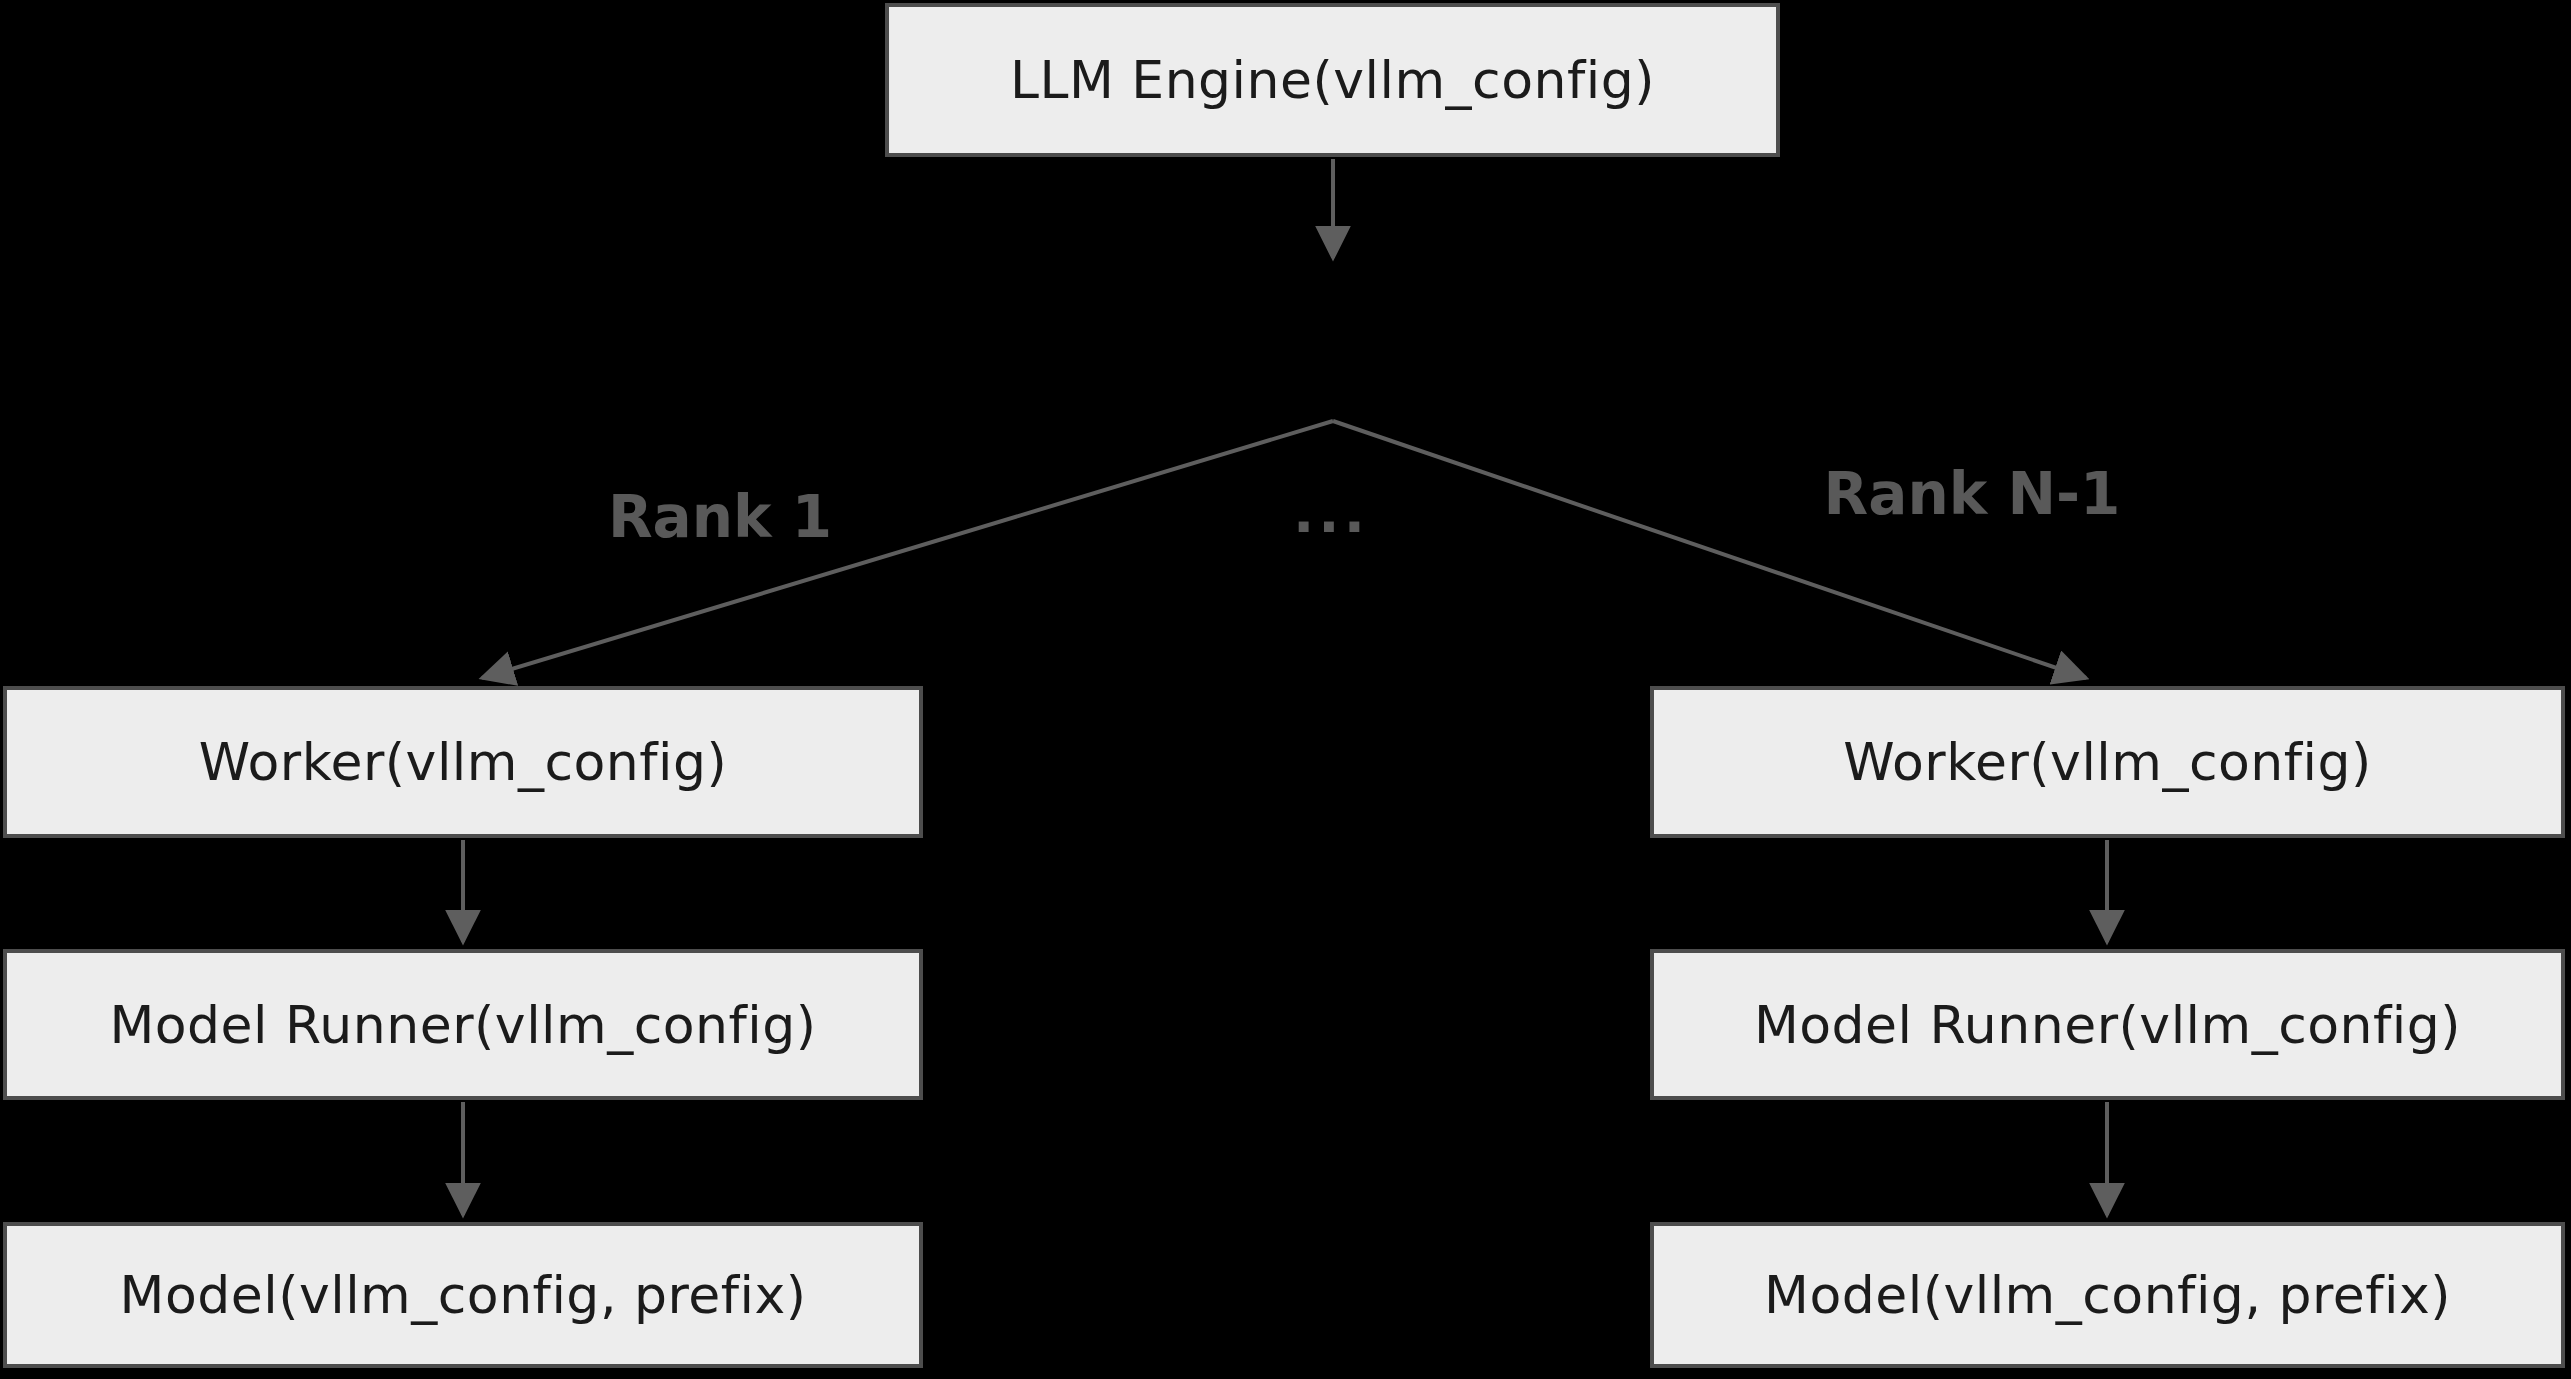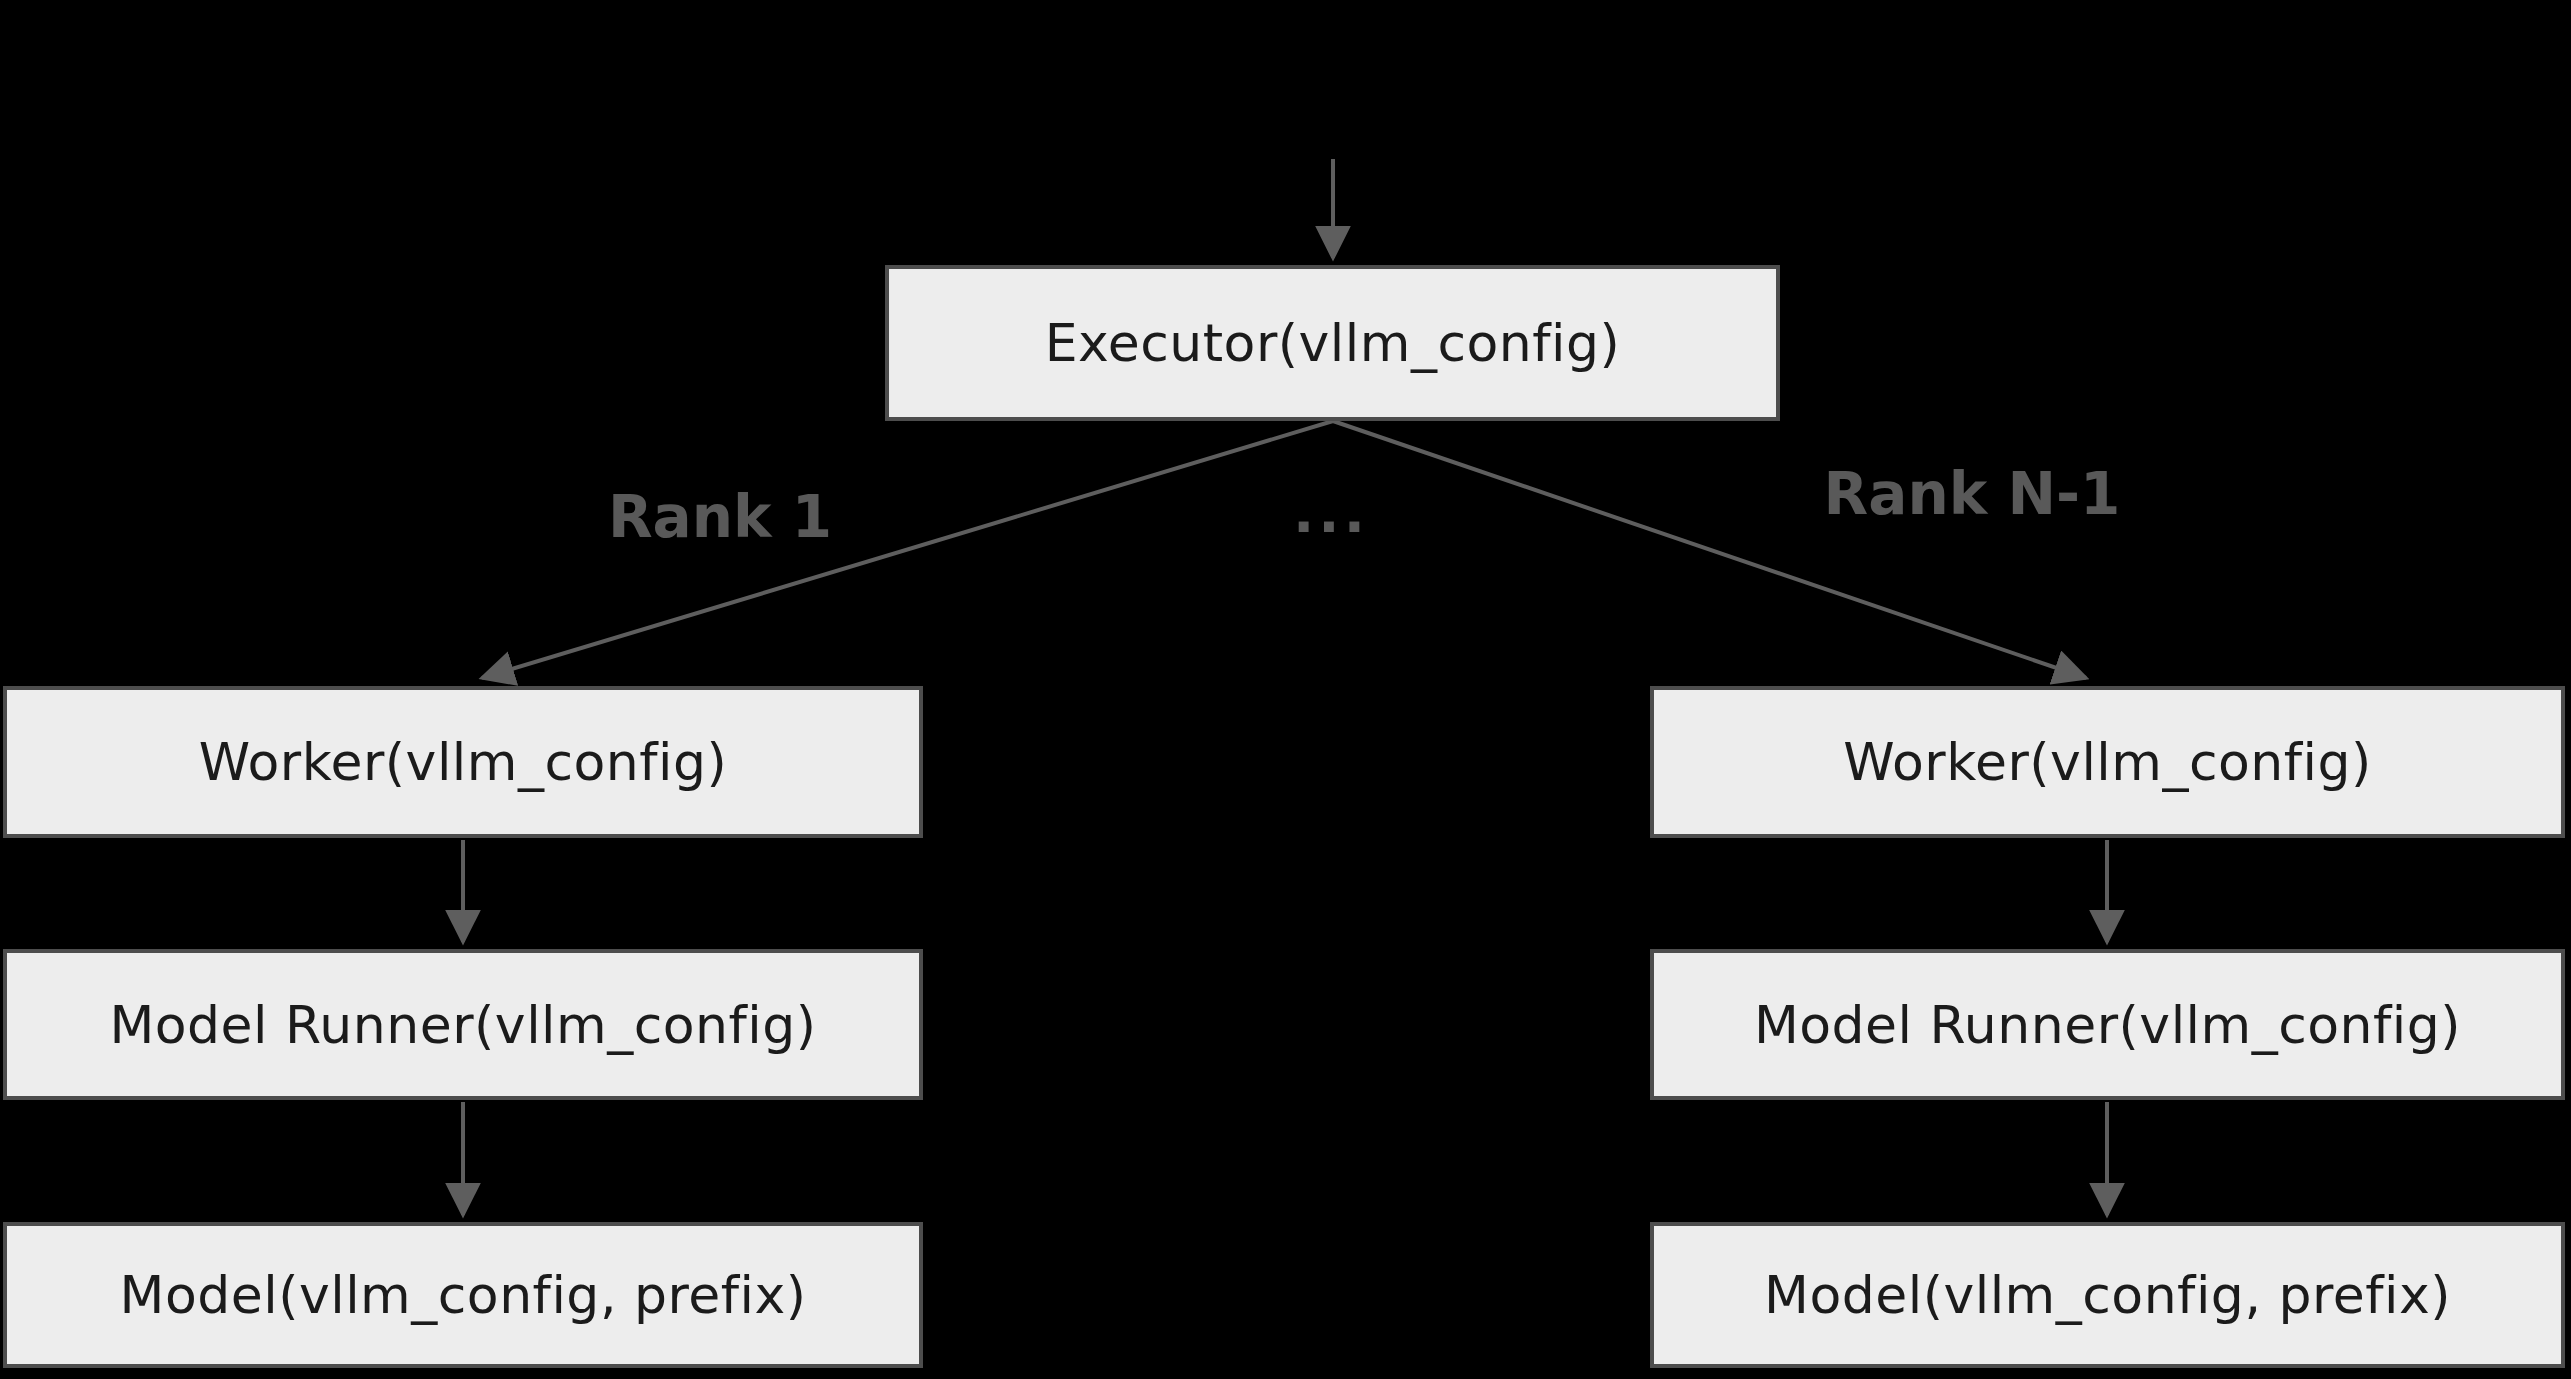--- a/index.html
+++ b/index.html
@@ -85,24 +85,24 @@
     </defs>
     <line class="edge" x1="1333" y1="159" x2="1333" y2="258" marker-end="url(#arrowhead)"></line>
     <line class="edge" x1="1333" y1="421" x2="482" y2="678" marker-end="url(#arrowhead)"></line>
     <line class="edge" x1="1333" y1="421" x2="2086" y2="678" marker-end="url(#arrowhead)"></line>
     <line class="edge" x1="463" y1="840" x2="463" y2="942" marker-end="url(#arrowhead)"></line>
     <line class="edge" x1="2107" y1="840" x2="2107" y2="942" marker-end="url(#arrowhead)"></line>
     <line class="edge" x1="463" y1="1102" x2="463" y2="1215" marker-end="url(#arrowhead)"></line>
     <line class="edge" x1="2107" y1="1102" x2="2107" y2="1215" marker-end="url(#arrowhead)"></line>
   </svg>
 
+  <div class="node node-llm-engine">
+    <span>LLM Engine(vllm_config)</span>
+  </div>
 
-  <div class="node node-executor">
-    <span>Executor(vllm_config)</span>
-  </div>
 
   <div class="edge-label edge-label-rank0">Rank 1</div>
 
   <div class="edge-label edge-label-ellipsis">...</div>
 
   <div class="edge-label edge-label-rankn1">Rank N-1</div>
 
   <div class="node node-worker-left">
     <span>Worker(vllm_config)</span>
   </div>

